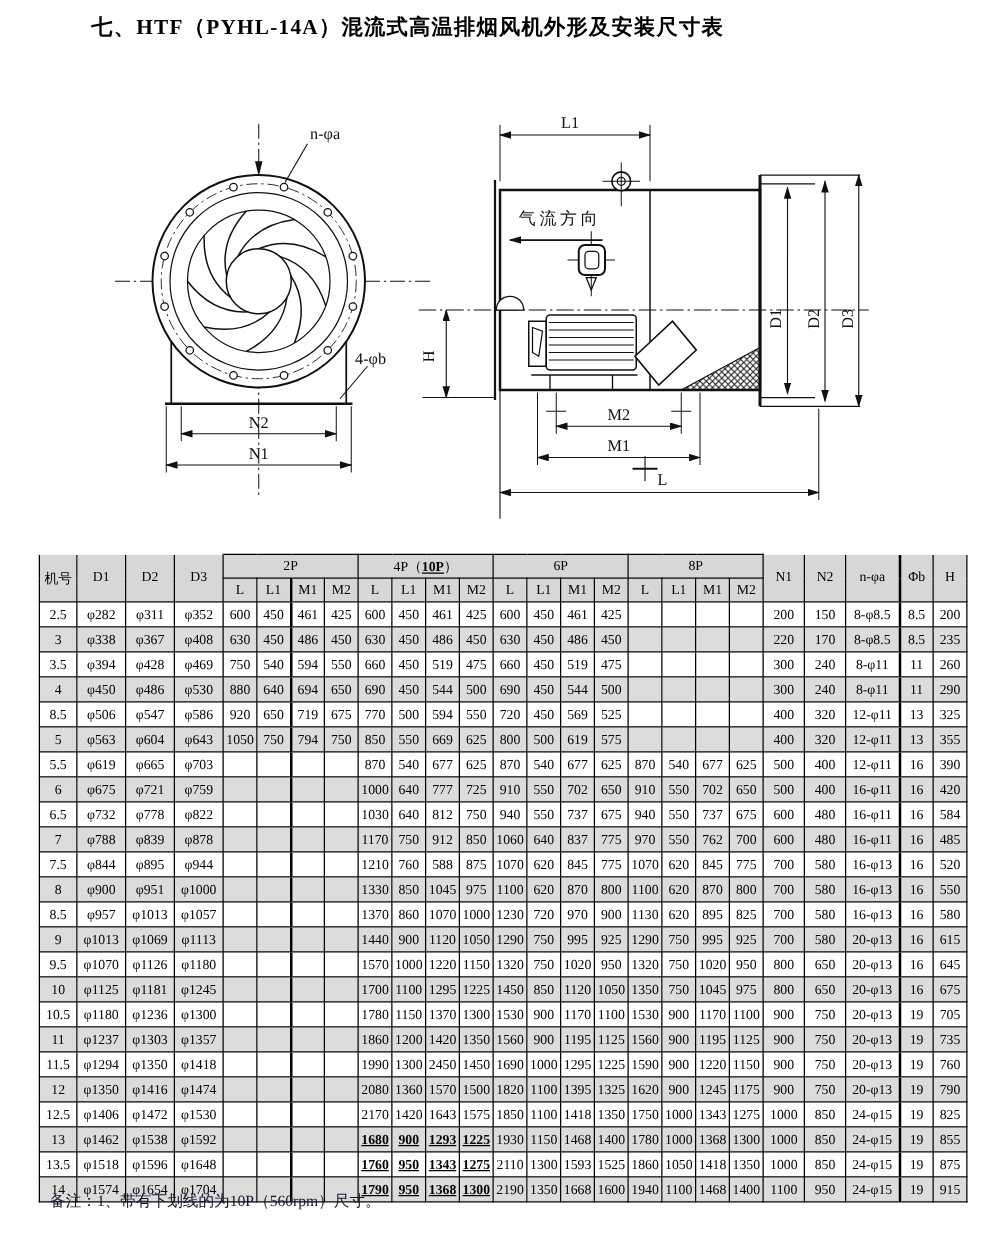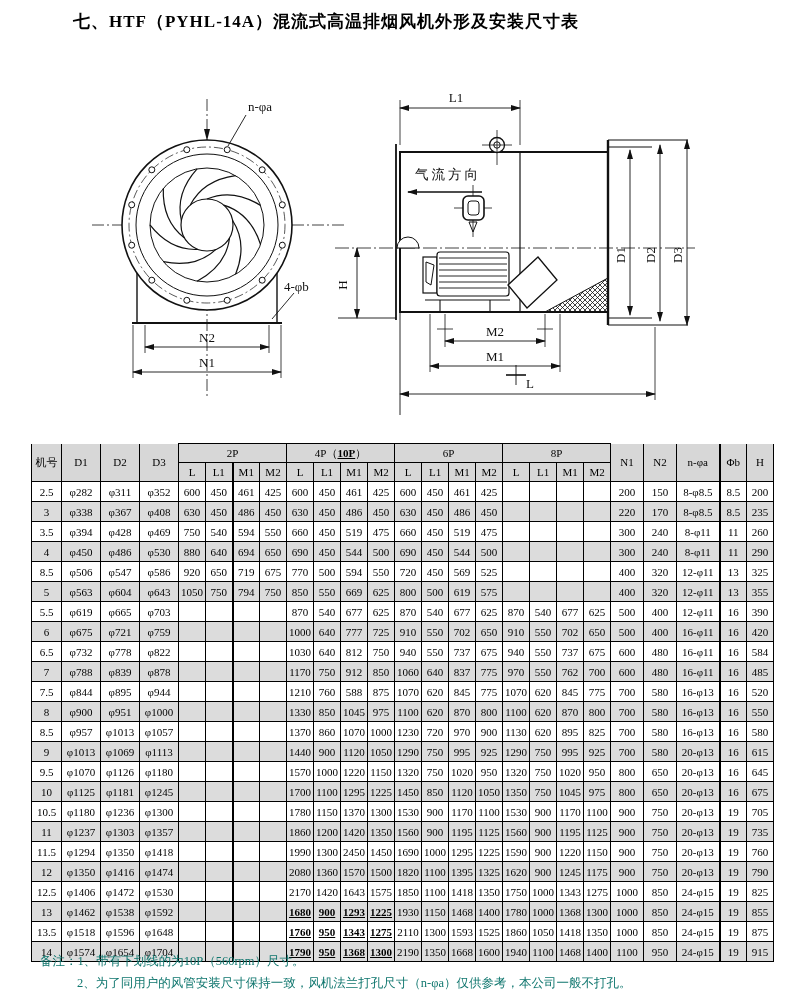--- a/index.html
+++ b/index.html
@@ -27,21 +27,21 @@
   }
   table.spec thead th { background:#d7d7d7; height:18px; }
   table.spec thead th.tall { border-top:none;margin-top:48px; }
   table.spec tbody td { height:19px; background:#fff; }
   table.spec tbody tr.shade td { background:#dcdcdc; }
   table.spec .u { text-decoration:underline;font-weight:bold; }
   table.spec .tl { border-left-width:2px; }
 
   .notes {
     position:absolute; left:40px; top:950px; width:740px;
-    font-size:12.5px; color:#0f766e; line-height:22px;
+    font-size:12.5px; color:#0f172a; line-height:22px;
   }
   .notes .indent { padding-left:37px; }
 </style>
 </head>
 <body>
 
 <div class="page">
 
   <div class="title">七、HTF（PYHL-14A）混流式高温排烟风机外形及安装尺寸表</div>
 
@@ -919,16 +919,15 @@
           <td>950</td>
           <td>24-φ15</td>
           <td class="tl">19</td>
           <td>915</td>
         </tr>
       </tbody>
   </table>
 
   <div class="notes">
     <div><span>备注：</span><span>1、带有下划线的为10P（560rpm）尺寸。</span></div>
-    <div class="indent"><span>2、为了同用户的风管安装尺寸保持一致，风机法兰打孔尺寸（n-φa）仅供参考，本公司一般不打孔。</span></div>
   </div>
 
 </div>
 
 </body></html>

